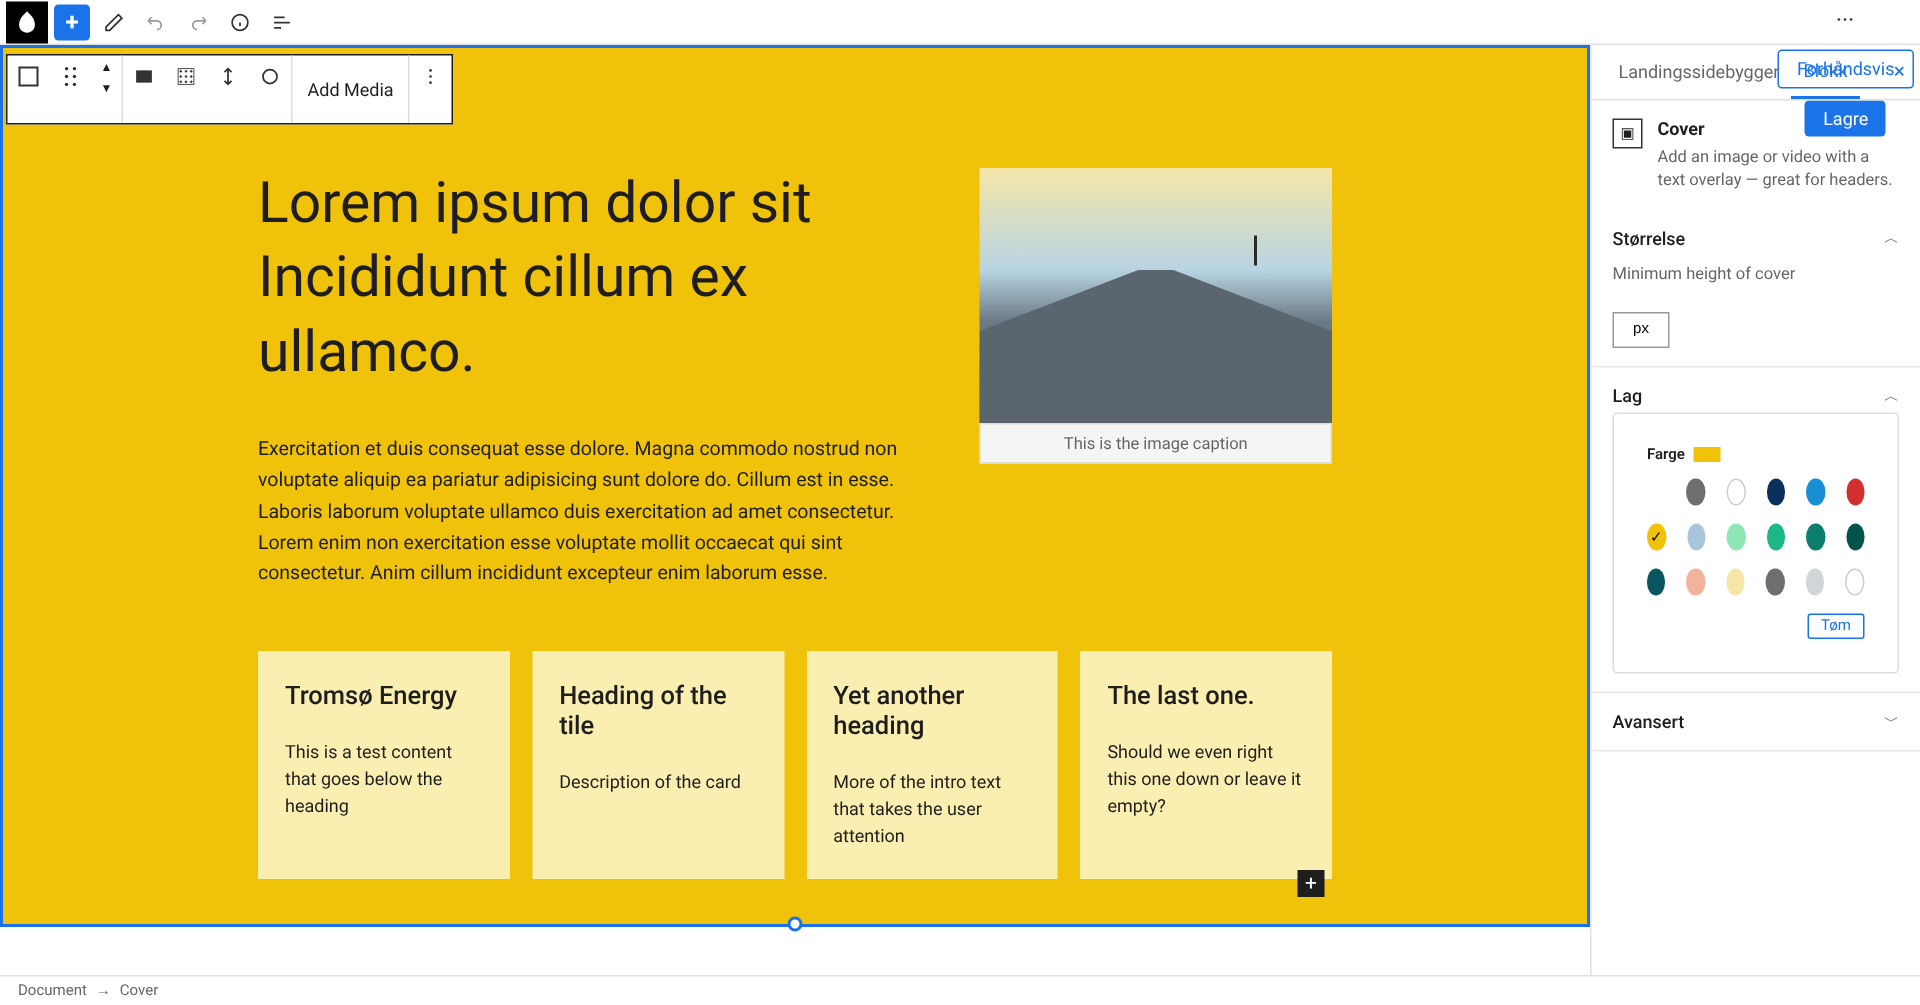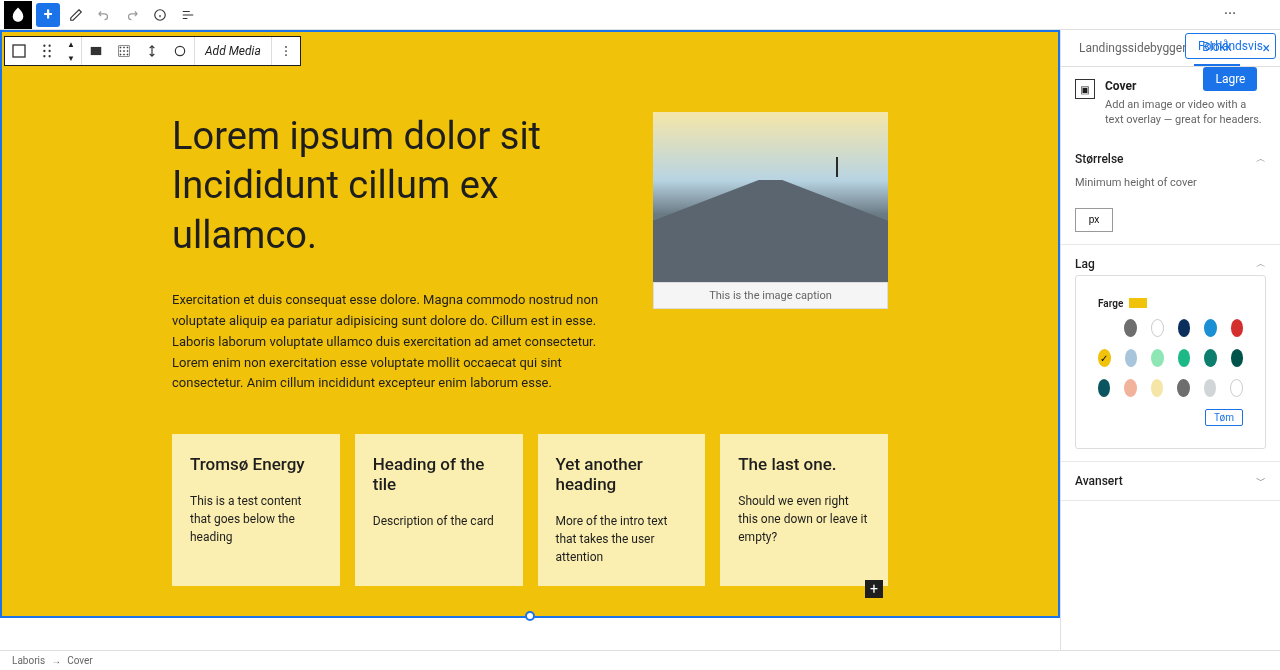--- a/index.html
+++ b/index.html
@@ -21,21 +21,21 @@
     
     .main { display: flex; height: calc(100vh - 30px - 20px); }
     .canvas { flex: 1; overflow-y: auto; position: relative; }
     .sidebar { width: 220px; border-left: 1px solid #e0e0e0; overflow-y: auto; }
     
     
     .block-toolbar { position: absolute; top: 6px; left: 4px; display: flex; background: #fff; border: 1px solid #1e1e1e; z-index: 10; }
     .block-toolbar-group { display: flex; border-right: 1px solid #ddd; }
     .block-toolbar-group:last-child { border-right: none; }
     .bt-btn { width: 28px; height: 28px; display: flex; align-items: center; justify-content: center; cursor: pointer; }
-    .bt-text { padding: 12px 10px; height: 28px; display: flex; align-items: center; font-size: 12px; cursor: pointer; font-style: italic; }
+    .bt-text { padding: 12px 10px; height: 45px; display: flex; align-items: center; font-size: 12px; cursor: pointer; }
     .arrows { display: flex; flex-direction: column; width: 20px; }
     .arrows span { height: 14px; display: flex; align-items: center; justify-content: center; font-size: 8px; cursor: pointer; }
     
     
     .cover { background: #f0c20a; padding: 80px 170px 30px; border: 2px solid #1a73e8; position: relative; }
     .cover-inner { display: flex; gap: 20px; }
     .cover-text { flex: 1; }
     .cover h1 { font-size: 38px; font-weight: 400; line-height: 1.3; margin-bottom: 30px; }
     .cover p.body { font-size: 13px; line-height: 1.6; }
     .cover-img-wrap { width: 235px; }
@@ -318,16 +318,16 @@
     <div class="panel-section">
       <div class="panel-header">
         <span>Avansert</span>
         <span class="chev">﹀</span>
       </div>
     </div>
   </div>
 </div>
 
 <div class="footer">
-  <span>Laboris</span>
+  <span>Document</span>
   <span style="margin:0 6px">→</span>
   <span>Cover</span>
 </div>
 
 </body></html>

